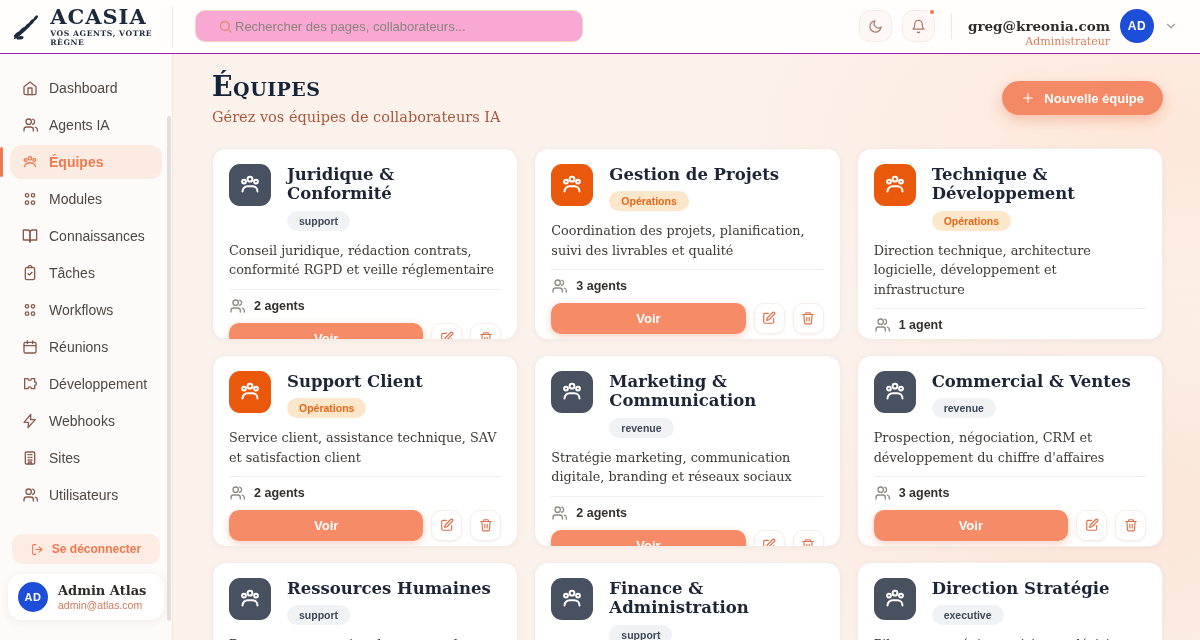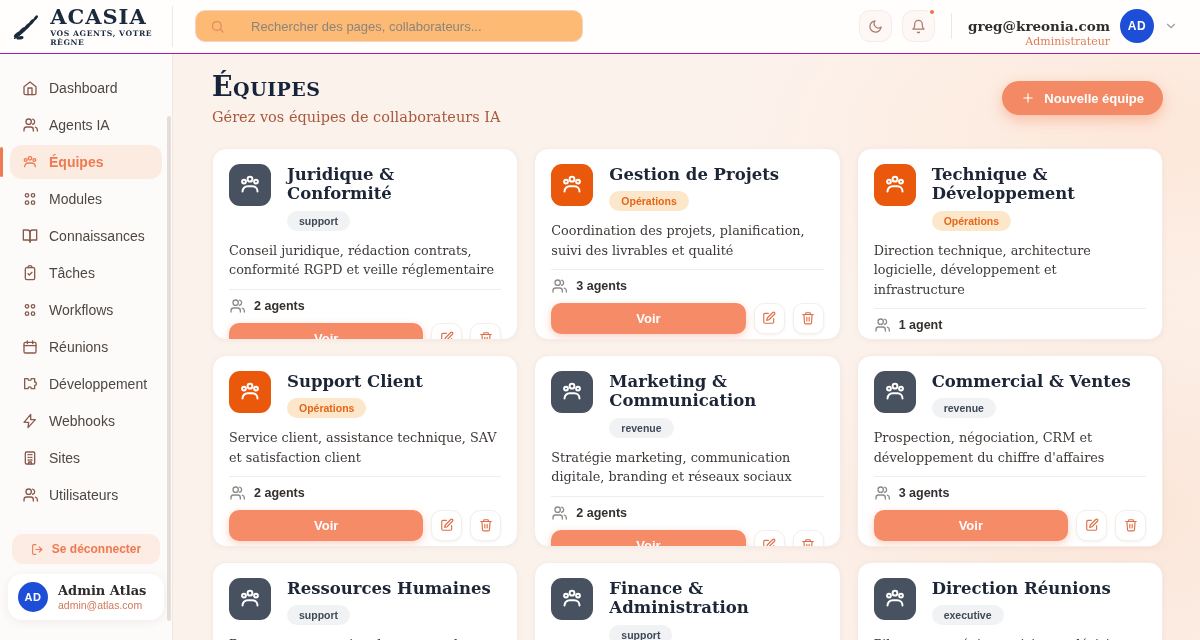--- a/index.html
+++ b/index.html
@@ -6,21 +6,21 @@
   html,body { width:1200px; height:640px; overflow:hidden; }
   body { font-family:"Liberation Sans","DejaVu Sans",sans-serif; background:#fff; color:#3e3936; }
   .app { width:1200px; height:640px; display:flex; flex-direction:column; overflow:hidden; }
 
   
   header { height:54px; display:flex; align-items:center; background:#fffefd; border-bottom:1px solid #a21caf; flex:0 0 54px; }
   .logo-box { width:173px; flex:0 0 173px; display:flex; align-items:center; gap:7px; padding-left:10px; border-right:1px solid #f1e7e1; }
   .logo-text .brand { font-family:"DejaVu Serif","Liberation Serif",serif; font-weight:bold; font-size:21px; letter-spacing:1px; color:#1b2b3d; line-height:1; }
   .logo-text .tagline { font-family:"DejaVu Serif","Liberation Serif",serif; font-weight:bold; font-size:7.6px; letter-spacing:.6px; color:#1b2b3d; margin-top:2px; }
   .header-main { flex:1; display:flex; align-items:center; padding:0 22px; }
-  .search { width:388px; height:32px; border:1px solid #f2d4c3; border-radius:10px; background:#fdba74; display:flex; align-items:center; gap:26px; padding:0 14px; }
+  .search { width:388px; height:32px; border:1px solid #f2d4c3; border-radius:10px; background:#f9a8d4; display:flex; align-items:center; gap:2px; padding:0 22px; }
   .search input { border:none; outline:none; background:transparent; font-size:13px; color:#5c5550; width:100%; font-family:inherit; }
   .search input::placeholder { color:#8b847e; }
   .header-right { margin-left:auto; display:flex; align-items:center; gap:10px; }
   .hbtn { width:33px; height:32px; border-radius:11px; background:#fdf8f5; border:1px solid #f5ece6; display:flex; align-items:center; justify-content:center; position:relative; cursor:pointer; }
   .hbtn .dot { position:absolute; top:-3px; right:-2px; width:8px; height:8px; background:#f4713c; border-radius:50%; border:2px solid #fffefd; }
   .vdiv { width:1px; height:26px; background:#eee6e0; margin:0 6px; }
   .user-meta { text-align:right; font-family:"DejaVu Serif","Liberation Serif",serif;margin-top:14px; }
   .user-meta .email { font-size:13.5px; font-weight:bold; color:#2e2d2c; line-height:1.15; }
   .user-meta .role { font-size:11px; color:#e07e58; }
   .avatar { width:34px; height:34px; border-radius:50%; background:#1d4ed8; color:#fff; font-size:12px; font-weight:bold; display:flex; align-items:center; justify-content:center; letter-spacing:.5px; }
@@ -569,21 +569,21 @@
   </div>
 
   <div class="team-card">
     <div class="card-head">
       <div class="tile dark">
         <svg class="ic">
                   <use href="#i-group"></use>
                 </svg>
       </div>
       <div>
-        <div class="t-name">Direction Réunions</div>
+        <div class="t-name">Direction Stratégie</div>
         <span class="badge gray">executive</span>
       </div>
     </div>
     <div class="t-desc">Pilotage stratégique, vision et décisions clés de l'entreprise</div>
 
   </div>
 </div>
     </main>
   </div>
 </div>

